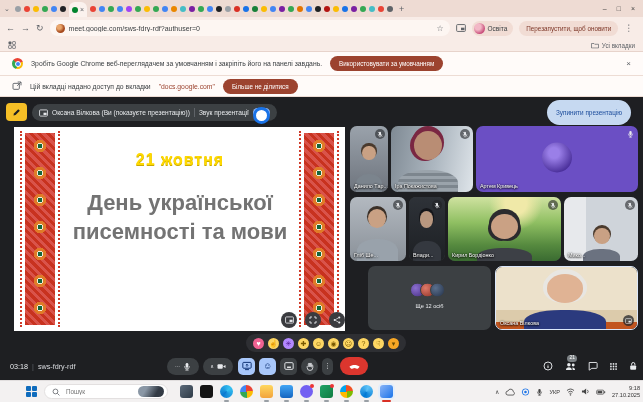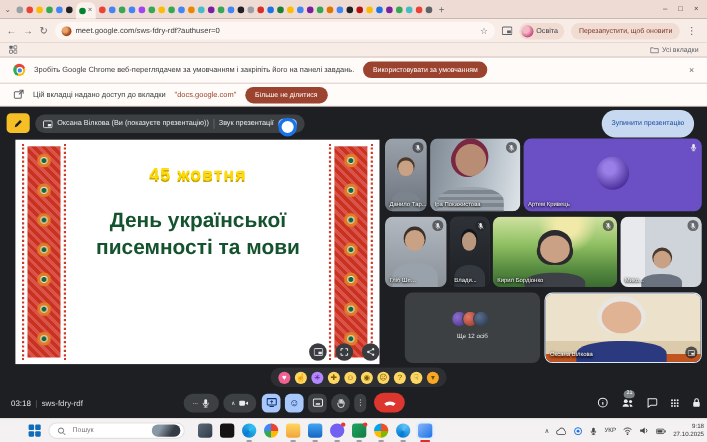--- a/index.html
+++ b/index.html
@@ -50,21 +50,21 @@
   
   #slide{left:14px;top:30px;width:331px;height:204px;background:#fff;}
   .embroidery{top:4px;bottom:4px;width:40px;background:#fff;border-left:2px dotted #cf3a28;border-right:2px dotted #cf3a28;padding:2px 3px;position:absolute;}
   .band{width:100%;height:100%;
     background:
       radial-gradient(circle 2.4px at 50% 13px,#14673a 96%,transparent) 0 0/100% 27px,
       radial-gradient(circle 4.8px at 50% 13px,#f5ecd9 65%,transparent 70%) 0 0/100% 27px,
       radial-gradient(circle 8.5px at 50% 13px,#e07b28 72%,transparent 76%) 0 0/100% 27px,
       repeating-linear-gradient(45deg,#c8321f 0 3px,#d9534a 3px 6px);}
   .slidedate{left:60px;top:24px;width:212px;text-align:center;font-size:16px;font-weight:bold;color:#ffd900;letter-spacing:1px;text-shadow:0 1px 0 #c9a900;}
-  .slidetitle{left:56px;top:62px;width:220px;text-align:center;font-size:19px;line-height:1.3;font-weight:bold;color:#14532d;}
+  .slidetitle{left:56px;top:62px;width:220px;text-align:center;font-size:22px;line-height:1.3;font-weight:bold;color:#737373;}
   .slidebtn{width:16px;height:16px;border-radius:50%;background:#3a3b3f;display:flex;align-items:center;justify-content:center;color:#e8eaed;}
   
   .tile{position:absolute;border-radius:7px;overflow:hidden;background:#3c4043;}
   .scene{position:absolute;inset:0;}
   .p-head{position:absolute;border-radius:50%;}
   .p-body{position:absolute;border-radius:45% 45% 0 0;}
   .tile-name{position:absolute;left:4px;bottom:3px;font-size:5.4px;color:#fff;text-shadow:0 0 2px #000,0 1px 2px #000;white-space:nowrap;}
   .micbadge{position:absolute;top:3px;right:3px;width:10px;height:10px;border-radius:50%;background:rgba(32,33,36,.6);display:flex;align-items:center;justify-content:center;color:#e8eaed;}
   .pipbadge{position:absolute;bottom:3px;right:3px;width:11px;height:11px;border-radius:50%;background:rgba(35,36,40,.75);display:flex;align-items:center;justify-content:center;color:#e8eaed;}
   .bigavatar{position:absolute;left:50%;top:50%;transform:translate(-50%,-55%);width:30px;height:30px;border-radius:50%;background:radial-gradient(circle at 40% 35%,#9a7fe8 20%,#4a2f9a 75%);}
@@ -358,21 +358,21 @@
 
     <div class="stopbtn abs">Зупинити презентацію</div>
 
     <div id="slide" class="abs">
       <div class="embroidery" style="left:6px">
           <div class="band"></div>
         </div>
       <div class="embroidery" style="right:6px">
           <div class="band"></div>
         </div>
-      <div class="slidedate abs">45 жовтня</div>
+      <div class="slidedate abs">21 жовтня</div>
       <div class="slidetitle abs">День української писемності та мови</div>
     </div>
     <span class="slidebtn abs" style="left:281px;top:215px">
         <svg class="ic" width="9" height="8" viewBox="0 0 16 14">
           <use href="#i-pip"></use>
         </svg>
       </span>
     <span class="slidebtn abs" style="left:305px;top:215px">
         <svg class="ic" width="8" height="8" viewBox="0 0 16 16">
           <use href="#i-expand"></use>

